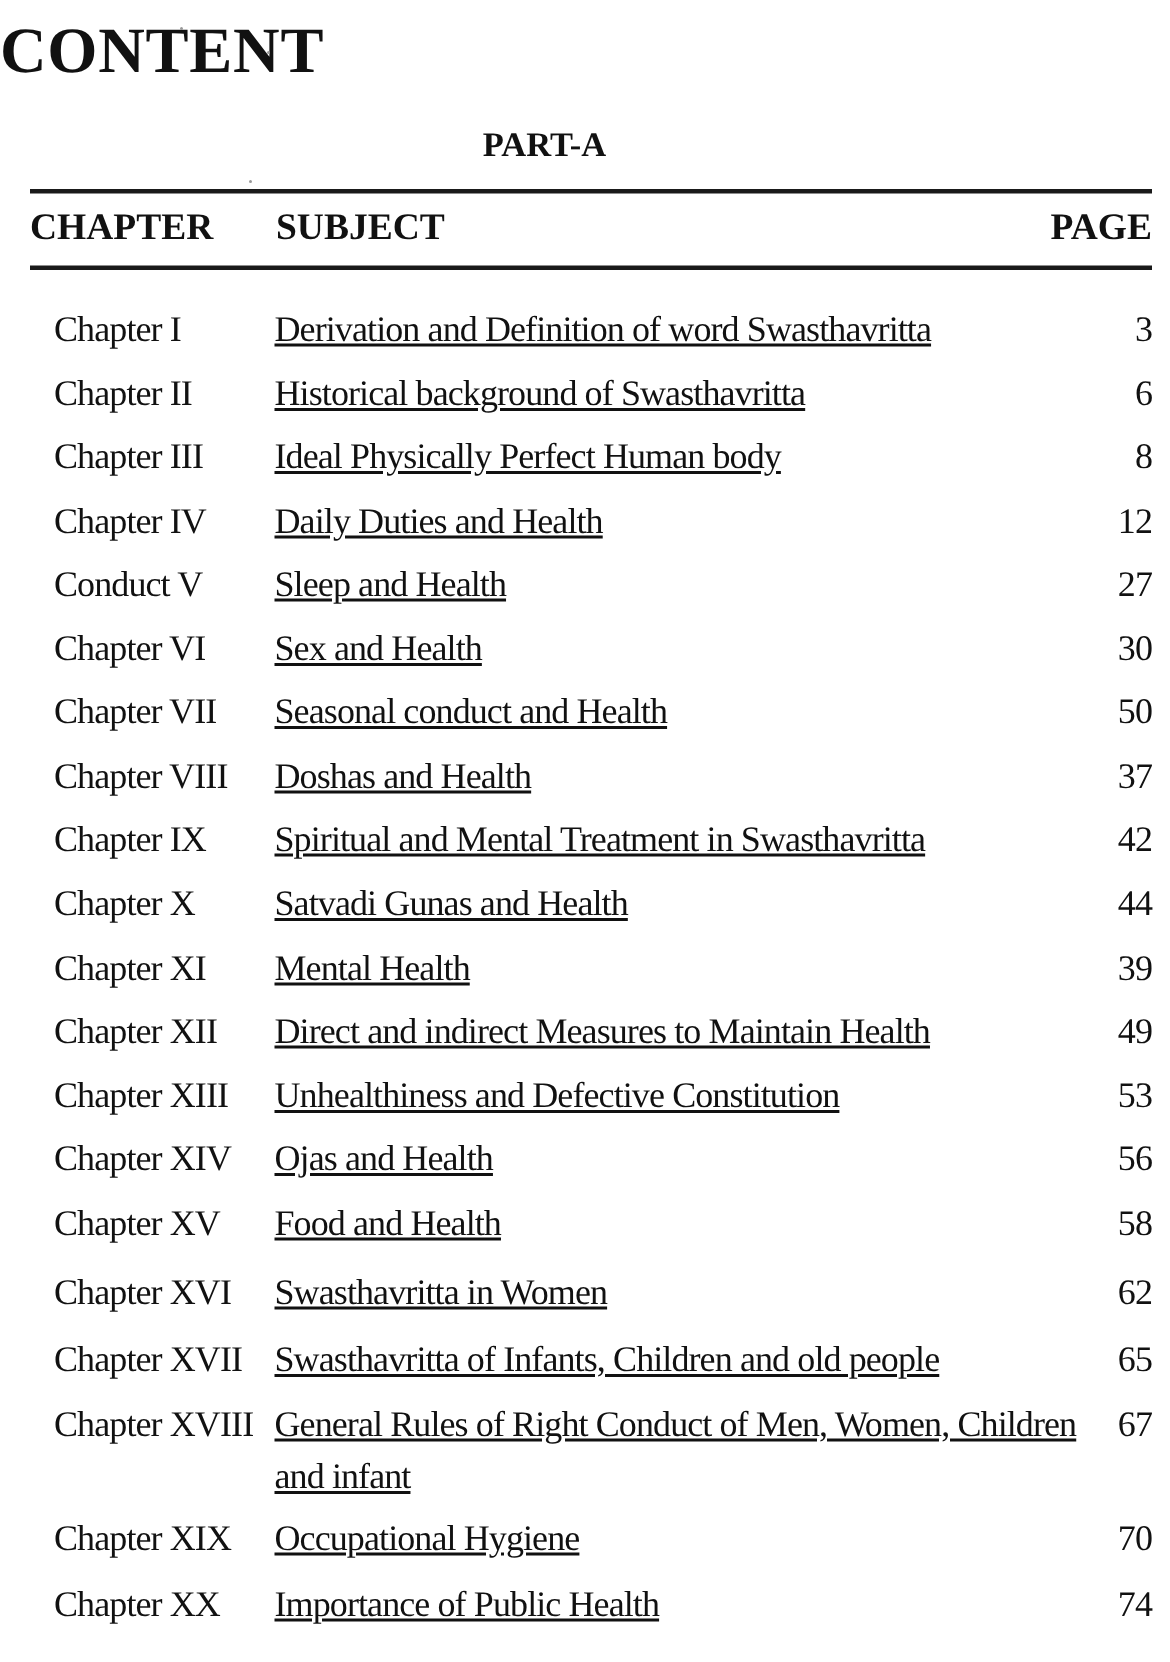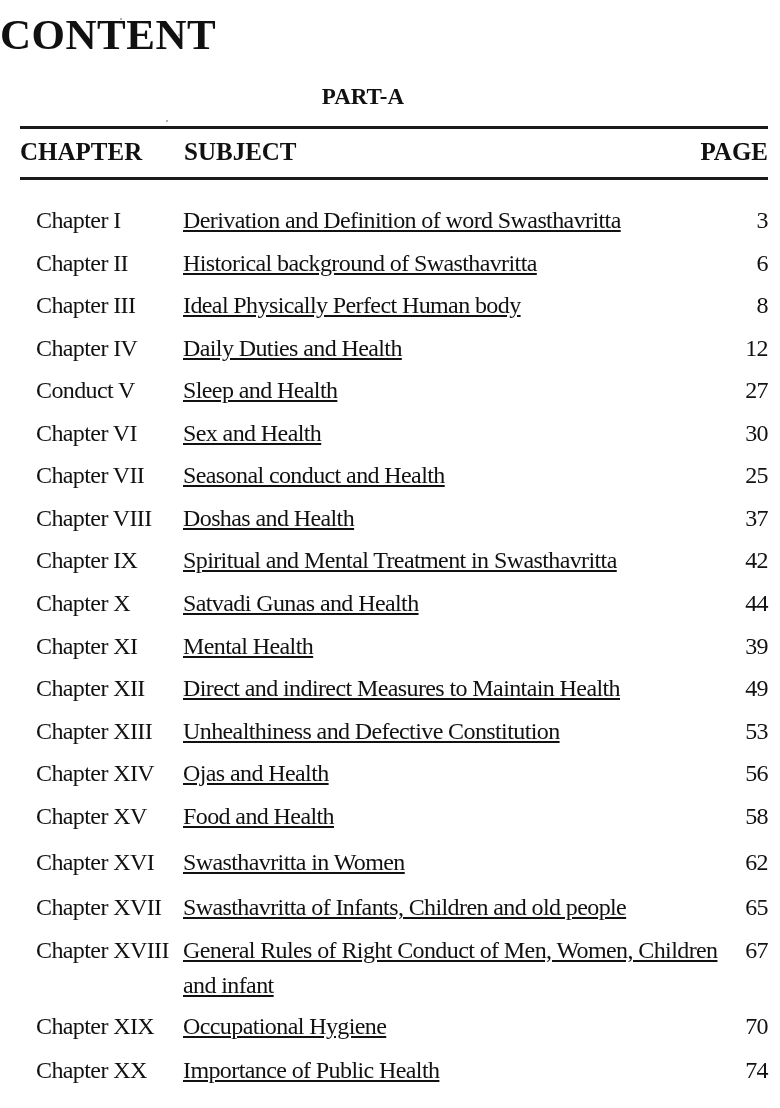--- a/index.html
+++ b/index.html
@@ -73,21 +73,21 @@
       <span class="p">27</span>
     </div>
   <div class="row" style="top:416px">
       <span class="c">Chapter VI</span>
       <span class="s">Sex and Health</span>
       <span class="p">30</span>
     </div>
   <div class="row" style="top:458px">
       <span class="c">Chapter VII</span>
       <span class="s">Seasonal conduct and Health</span>
-      <span class="p">25</span>
+      <span class="p">50</span>
     </div>
   <div class="row" style="top:501px">
       <span class="c">Chapter VIII</span>
       <span class="s">Doshas and Health</span>
       <span class="p">37</span>
     </div>
   <div class="row" style="top:543px">
       <span class="c">Chapter IX</span>
       <span class="s">Spiritual and Mental Treatment in Swasthavritta</span>
       <span class="p">42</span>

